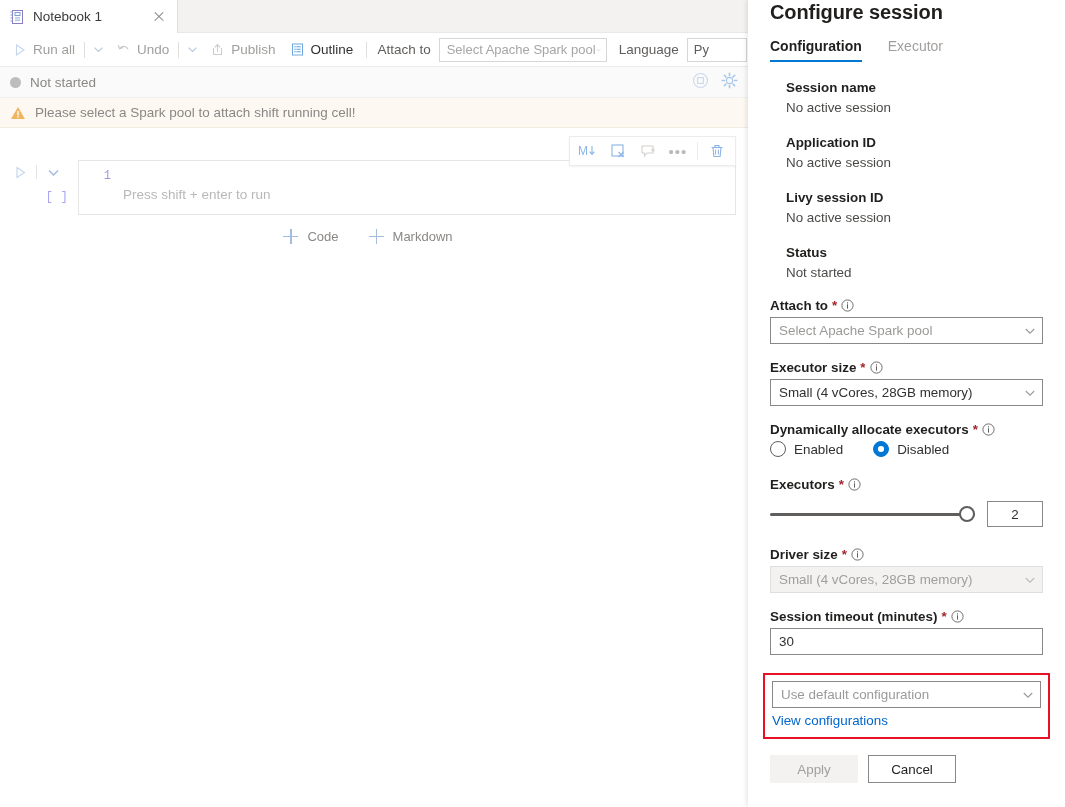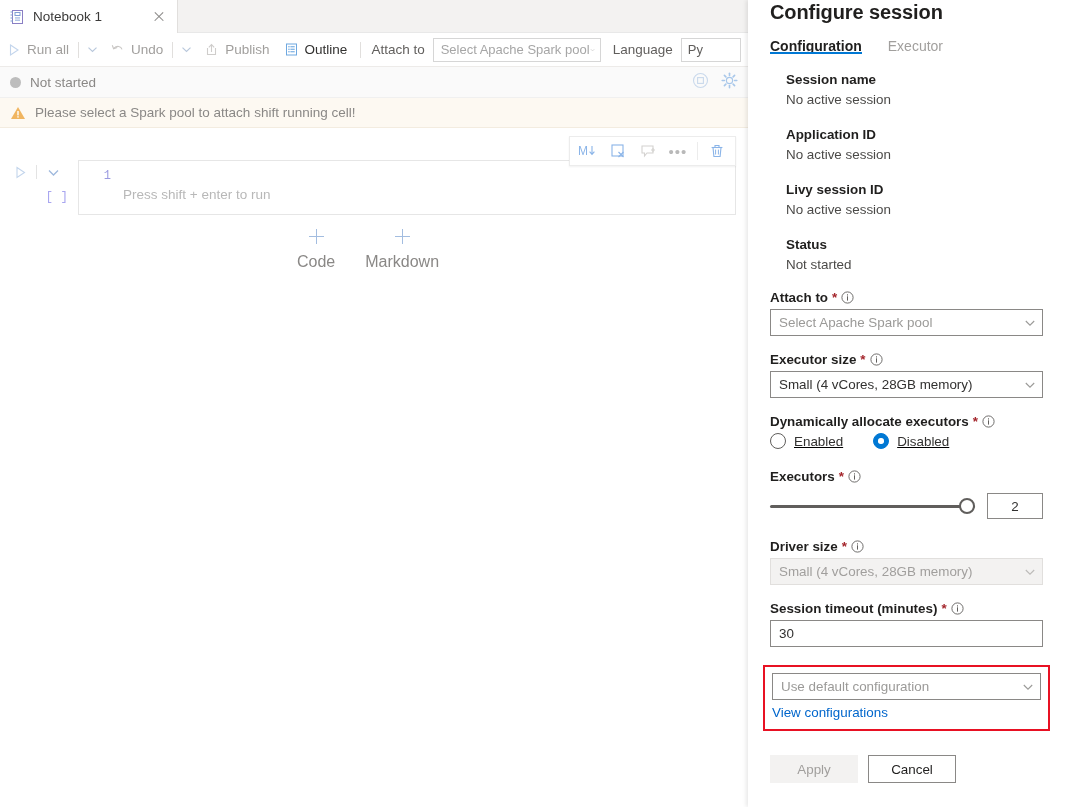--- a/index.html
+++ b/index.html
@@ -43,21 +43,21 @@
     content:""; position:absolute; left:2px; top:7.5px; width:12px; height:1.2px;
     background:#605e5c;
   }
   .tab-close::before { transform: rotate(45deg); }
   .tab-close::after  { transform: rotate(-45deg); }
   .tab-strip-filler { flex: 1 1 auto; background: #f3f2f1; }
 
   
   .cmdbar {
     height: 34px; background: #fff; border-bottom: 1px solid #edebe9;
-    display: flex; align-items: center; padding-left: 0;
+    display: flex; align-items: center; padding-left: 6px;
     font-size: 13.5px; white-space: nowrap; overflow: hidden;
   }
   .cmd {
     display: inline-flex; align-items: center; gap: 6px;
     height: 28px; padding: 0 7px; color: #a19f9d; cursor: default;
   }
   .cmd.enabled { color: #323130; }
   .cmd-split {
     display:inline-flex; align-items:center; justify-content:center;
     width: 22px; height: 28px; color:#a19f9d;
@@ -135,21 +135,21 @@
     width: 42px; flex:0 0 42px; text-align:right; padding-right:10px;
     color:#9a9ae0; font-size:12px; font-family:"Liberation Mono", monospace;
   }
   .code-placeholder {
     color:#b8b8b8; font-size: 13.5px; padding-left: 2px;
   }
   .add-row {
     display:flex; justify-content:center; gap: 30px;
     margin-top: 14px; padding-right: 12px;
   }
-  .add-btn { display:flex; align-items:center; gap:9px; color:#8a8886; font-size:16px;flex-direction:column; }
+  .add-btn { display:flex; align-items:center; gap:9px; color:#8a8886; font-size:13px; }
   .plus { position:relative; width:15px; height:15px; flex:0 0 15px; }
   .plus::before, .plus::after {
     content:""; position:absolute; background:#a3bde0;
   }
   .plus::before { left:0; top:7px; width:15px; height:1.4px; }
   .plus::after  { top:0; left:7px; height:15px; width:1.4px; }
 
   
   #config-panel {
     position:absolute; right:0; top:0; width: 317px; height: 807px;
@@ -157,21 +157,21 @@
     box-shadow: -1.6px 0 4px rgba(0,0,0,.09);
     display:flex; flex-direction: column;
   }
   .panel-scroll { flex: 1 1 auto; padding: 0 22px 0 22px; overflow: hidden; }
   .panel-title {
     font-size: 20px; color:#201f1e; font-weight: 600;
     padding-top: 0px; margin-top: -2px; line-height: 28px;
     letter-spacing: -0.1px;
   }
   .panel-tabs { display:flex; gap: 26px; margin-top: 12px; }
-  .ptab { font-size: 14px; color:#a19f9d; position: relative; }
+  .ptab { font-size: 14px; color:#a19f9d; padding-bottom: 8px; position: relative; }
   .ptab.active { color:#201f1e; font-weight: 600; }
   .ptab.active::after {
     content:""; position:absolute; left:0; right:0; bottom:0; height:2.4px;
     background:#0078d4;
   }
 
   .info-block { margin-top: 16px; margin-left: 16px; }
   .info-label { font-size: 13.4px; color:#201f1e; font-weight:600; line-height:19px; }
   .info-value { font-size: 13.4px; color:#4b4a48; line-height: 19px; margin-top:1px; }
 
@@ -190,21 +190,21 @@
   .select-box.placeholder { color:#9b9a98; }
   .select-box.disabled { background:#f3f2f1; border-color:#e1dfdd; color:#a19f9d; }
   .select-val { flex:1 1 auto; white-space:nowrap; overflow:hidden; }
   .chev { width:12px; height:12px; flex:0 0 12px; }
   .text-box {
     height: 27px; border:1px solid #8a8886; background:#fff;
     display:flex; align-items:center; padding: 0 8px;
     font-size: 13.4px; color:#323130;
   }
 
-  .radio-row { display:flex; align-items:center; gap: 30px; margin-top: 3px; text-decoration: underline; }
+  .radio-row { display:flex; align-items:center; gap: 30px; margin-top: 3px; }
   .radio-item { display:flex; align-items:center; gap:8px; font-size:13.4px; color:#323130; }
   .radio {
     width:16px; height:16px; border-radius:50%;
     border: 1.4px solid #605e5c; background:#fff; flex:0 0 16px;
     position: relative;
   }
   .radio.checked { border-color:#0078d4; background:#0078d4; }
   .radio.checked::after {
     content:""; position:absolute; left:4.3px; top:4.3px;
     width:5.4px; height:5.4px; border-radius:50%; background:#fff;

